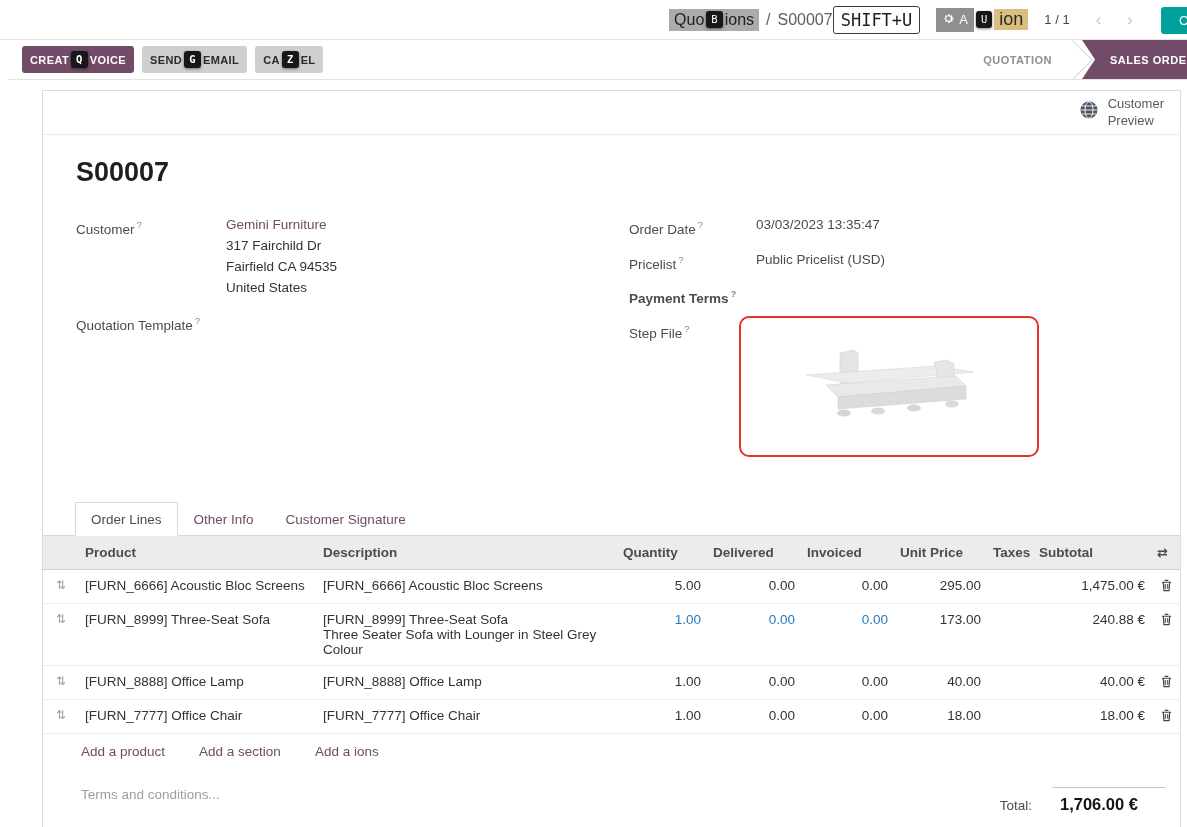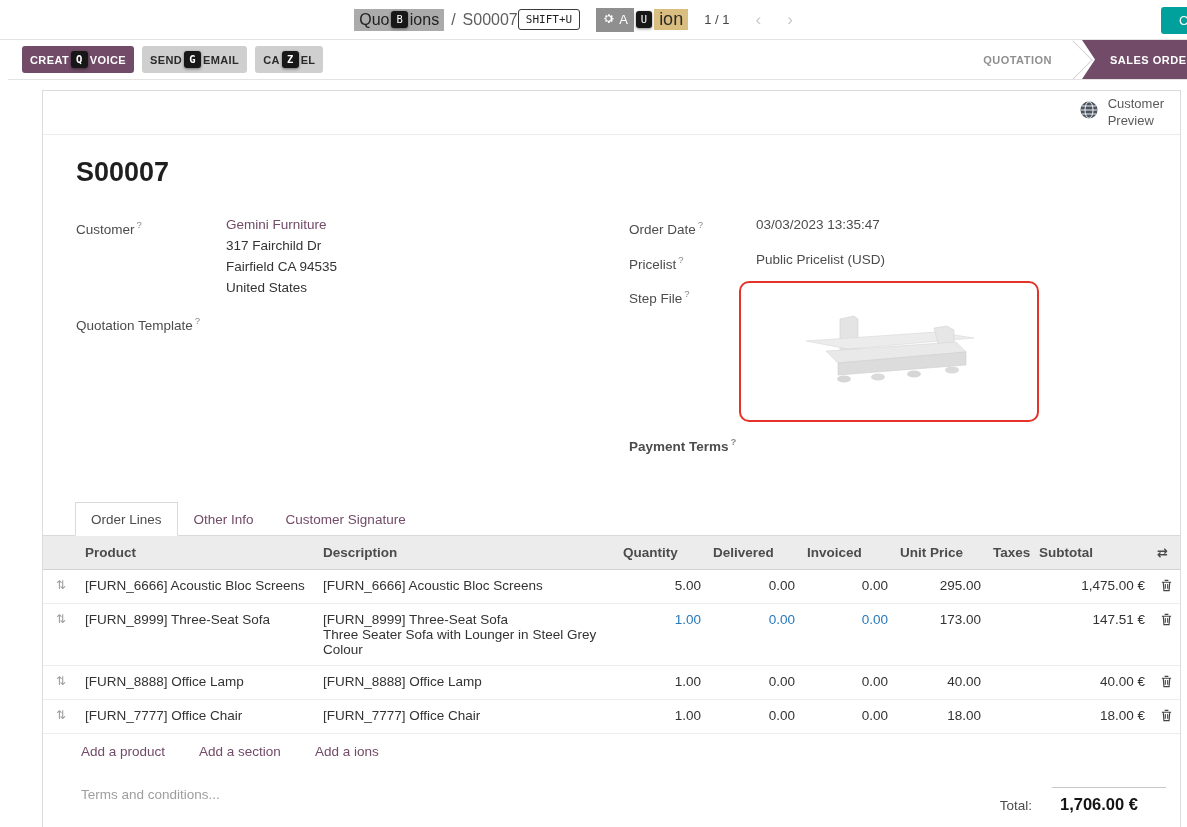--- a/index.html
+++ b/index.html
@@ -5,34 +5,34 @@
   * { box-sizing: border-box; }
   html,body { margin:0; padding:0; }
   body {
     width:1187px; height:827px; overflow:hidden; position:relative;
     font-family:"Liberation Sans","DejaVu Sans",sans-serif;
     font-size:13.5px; color:#4c4c4c; background:#fff;
   }
 
   
   .topbar {
-    height:40px; display:flex; align-items:center; justify-content:center;
+    height:40px; display:flex; align-items:center; justify-content:flex-end;
     padding-left:14px; border-bottom:1px solid #e3e3e3; position:relative;
   }
   .breadcrumb { display:flex; align-items:center; gap:7px; font-size:16px; color:#5f5f5f; }
   .bc-parent { background:#ababab; color:#1f1f1f; display:inline-flex; align-items:center; padding:2px 5px; cursor:pointer; }
   .kbd {
     background:#171717; color:#fff; font-family:"DejaVu Sans Mono",monospace;
     font-size:10.5px; line-height:1; padding:3px 5px; border-radius:3px;
     box-shadow:0 1px 3px rgba(0,0,0,.45); margin:0 2px; display:inline-block;
   }
   .topbar-right { display:flex; align-items:center; gap:16px; margin-right:54px; }
   .shift-badge {
     background:#fff; border:1px solid #3a3a3a; border-radius:3px; color:#1f1f1f;
-    font-family:"DejaVu Sans Mono",monospace; font-size:11px; padding:3px 7px;
+    font-family:"DejaVu Sans Mono",monospace; font-size:17px; padding:3px 7px;
   }
   .action-btn { display:inline-flex; align-items:center; cursor:pointer; }
   .action-seg1 { background:#8f8f8f; color:#fff; display:inline-flex; align-items:center; gap:4px; padding:4px 6px; font-size:13px; }
   .action-seg3 { background:#d9be7f; color:#2a2a2a; padding:0 5px; font-size:18px; }
   .pager { display:flex; align-items:center; gap:26px; font-size:13px; color:#454545; }
   .chev { color:#c8c8c8; font-size:17px; line-height:1; cursor:pointer; }
   .create-btn {
     position:absolute; left:1161px; top:7px; height:27px; background:#00a09d; color:#fff;
     border:none; border-radius:3px; padding:0 18px; font-size:13px; cursor:pointer;
     font-family:inherit;
@@ -252,46 +252,46 @@
             </span>
             <span>03/03/2023 13:35:47</span>
           </div>
           <div class="frow">
             <span class="flabel">
               <span>Pricelist</span><span class="help">?</span>
             </span>
             <span>Public Pricelist (USD)</span>
           </div>
           <div class="frow">
+            <span class="flabel bold">
+              <span>Payment Terms</span><span class="help">?</span>
+            </span>
+            <span></span>
+          </div>
+          <div class="frow">
             <span class="flabel">
               <span>Step File</span><span class="help">?</span>
             </span>
             <span>
               <div class="stepfile-box">
                 <span>
                   <svg width="210" height="96" viewBox="0 0 210 96">
                     <polygon points="56,18 70,15 74,18 74,52 60,56 56,52" fill="#e4e4e4" stroke="#d2d2d2" stroke-width="0.6"></polygon>
                     <polygon points="22,40 152,31 190,37 64,48" fill="#ececec" stroke="#d8d8d8" stroke-width="0.6"></polygon>
                     <polygon points="150,27 163,25 170,29 170,44 155,46" fill="#e6e6e6" stroke="#d4d4d4" stroke-width="0.6"></polygon>
                     <polygon points="42,50 172,41 182,51 54,62" fill="#e9e9e9" stroke="#d5d5d5" stroke-width="0.6"></polygon>
                     <polygon points="54,62 182,51 182,64 54,74" fill="#dcdcdc" stroke="#cfcfcf" stroke-width="0.6"></polygon>
                     <ellipse cx="60" cy="78" rx="7" ry="3.5" fill="#d6d6d6"></ellipse>
                     <ellipse cx="94" cy="76" rx="7" ry="3.5" fill="#dadada"></ellipse>
                     <ellipse cx="130" cy="73" rx="7" ry="3.5" fill="#d6d6d6"></ellipse>
                     <ellipse cx="168" cy="69" rx="7" ry="3.5" fill="#dadada"></ellipse>
                   </svg>
                 </span>
               </div>
             </span>
-          </div>
-          <div class="frow">
-            <span class="flabel bold">
-              <span>Payment Terms</span><span class="help">?</span>
-            </span>
-            <span></span>
           </div>
         </div>
       </div>
     </div>
 
     <div class="tabs">
       <span class="tab active">Order Lines</span>
       <span class="tab">Other Info</span>
       <span class="tab">Customer Signature</span>
     </div>
@@ -350,21 +350,21 @@
               <div class="desc-wrap">
                 <div>[FURN_8999] Three-Seat Sofa</div>
                 <div class="desc2">Three Seater Sofa with Lounger in Steel Grey Colour</div>
               </div>
             </td>
           <td class="num hl">1.00</td>
           <td class="num hl">0.00</td>
           <td class="num hl">0.00</td>
           <td class="num">173.00</td>
           <td></td>
-          <td class="num">147.51 €</td>
+          <td class="num">240.88 €</td>
           <td class="trash-cell"><svg width="13" height="14" viewBox="0 0 14 15" fill="none" stroke="#444" stroke-width="1.2">
                 <path d="M5 2.5h4M2 4.5h10M3.5 4.5l.7 9h5.6l.7-9M5.7 6.5v5M8.3 6.5v5"></path>
               </svg></td>
         </tr>
         <tr>
           <td class="handle">⇅</td>
           <td>[FURN_8888] Office Lamp</td>
           <td>
               <div class="desc-wrap">
                 <div>[FURN_8888] Office Lamp</div>

